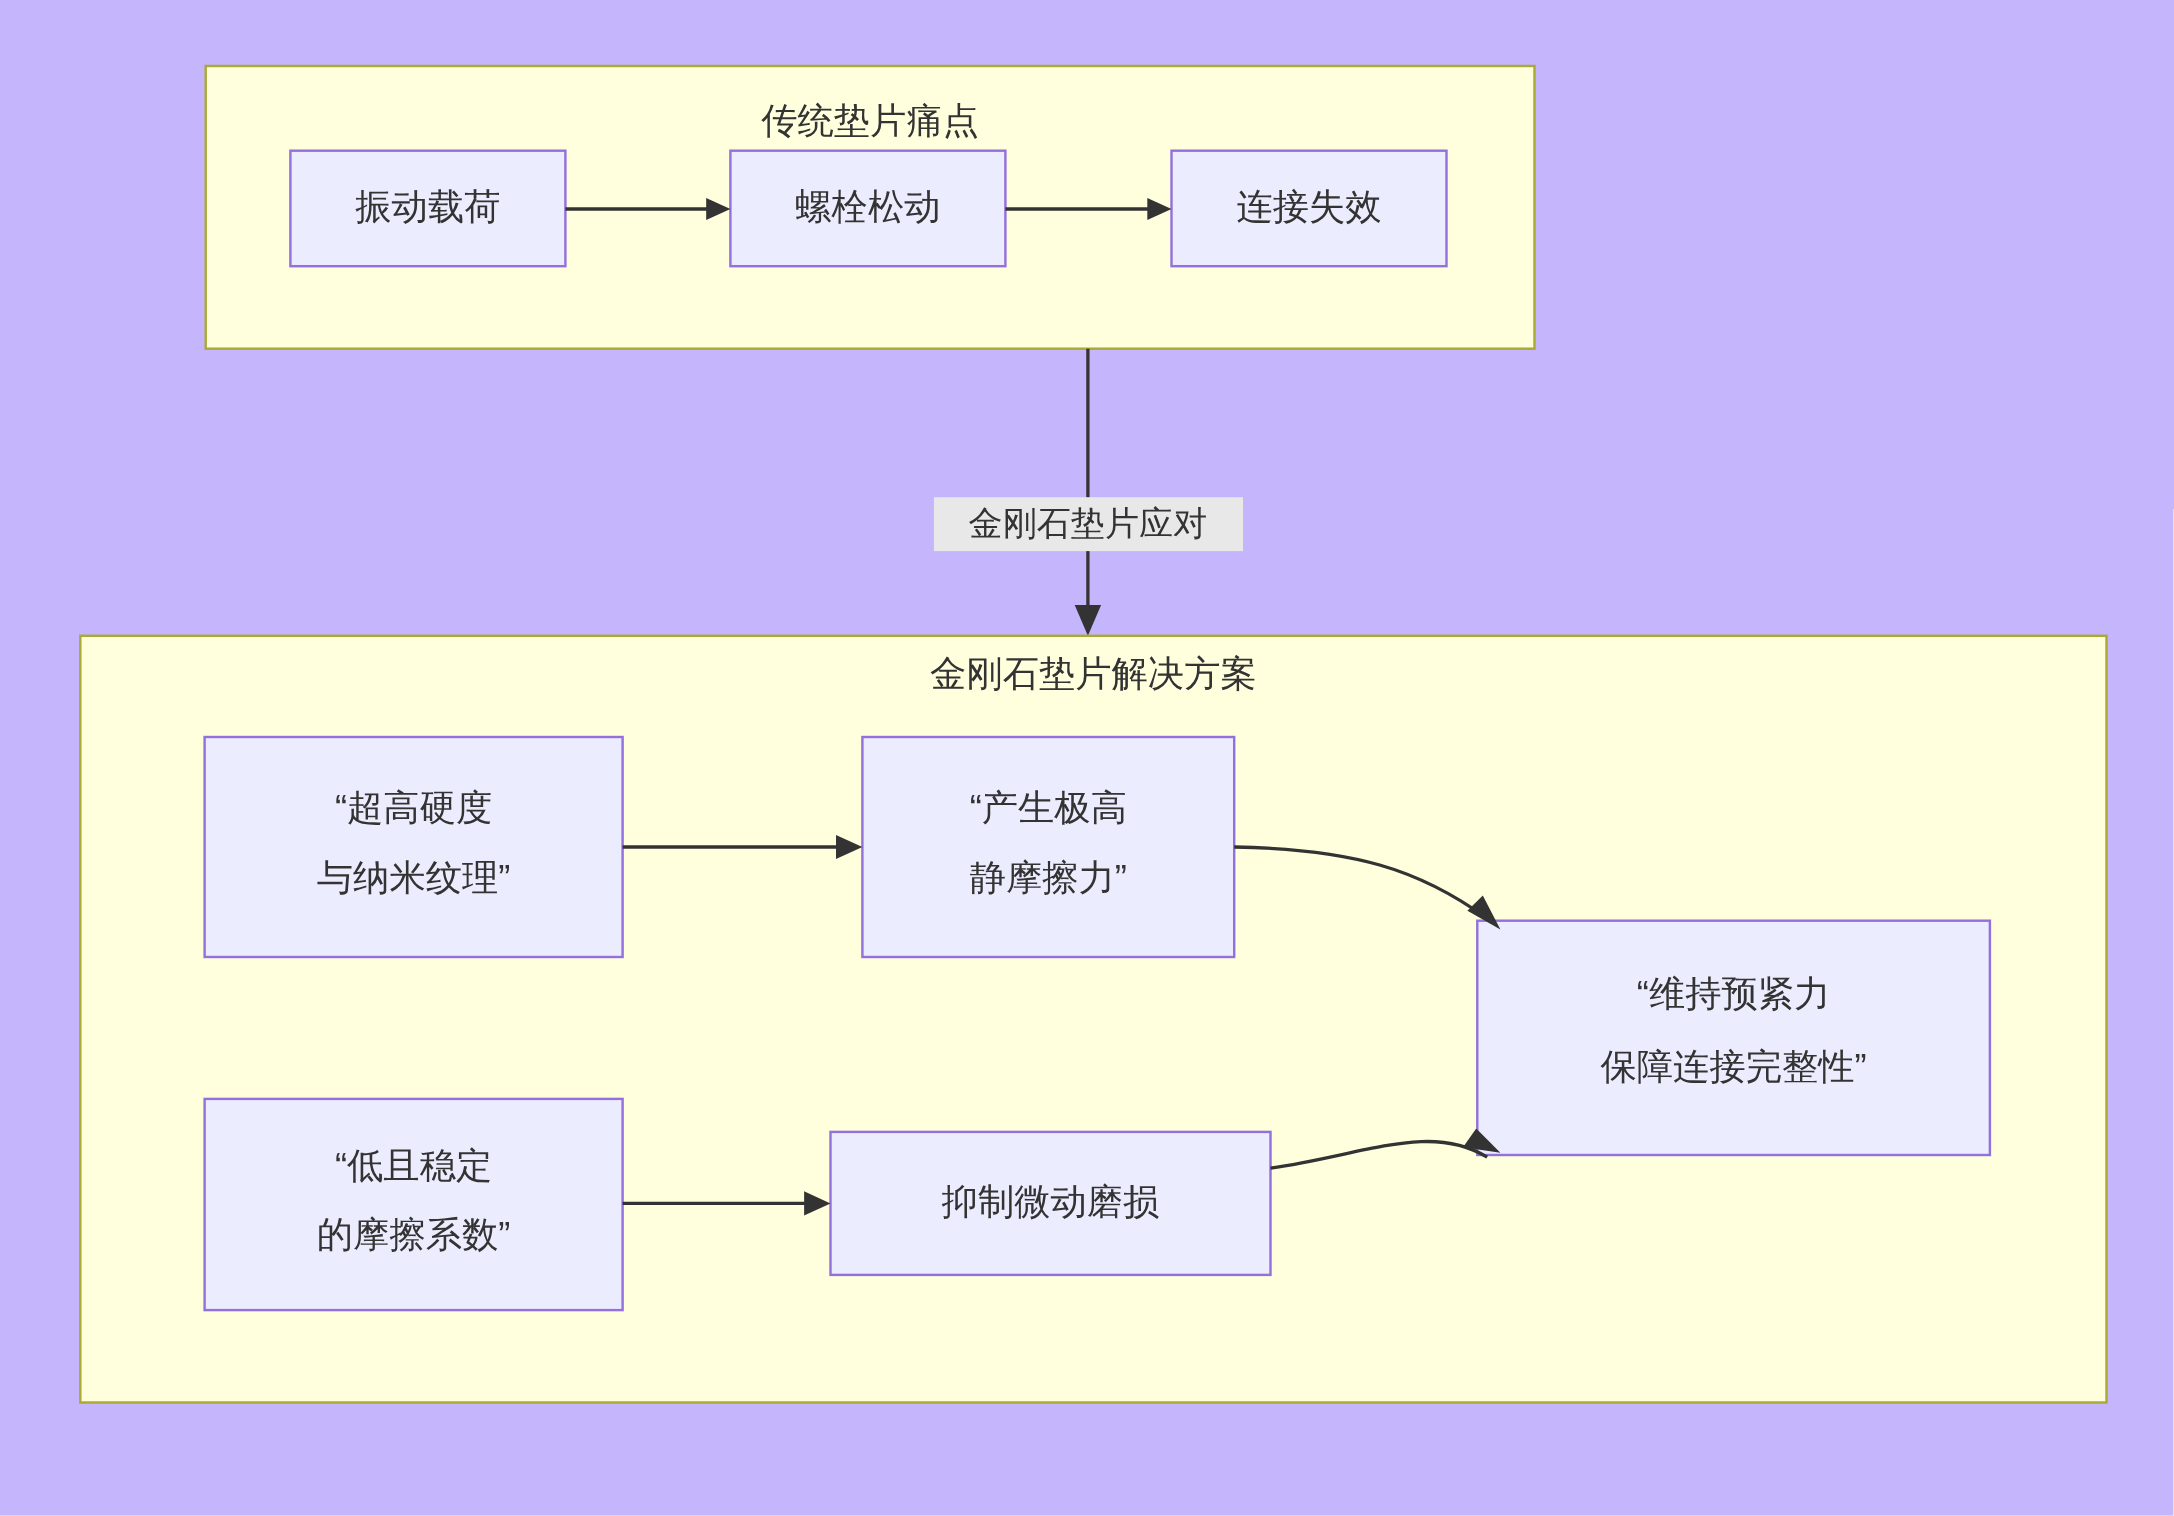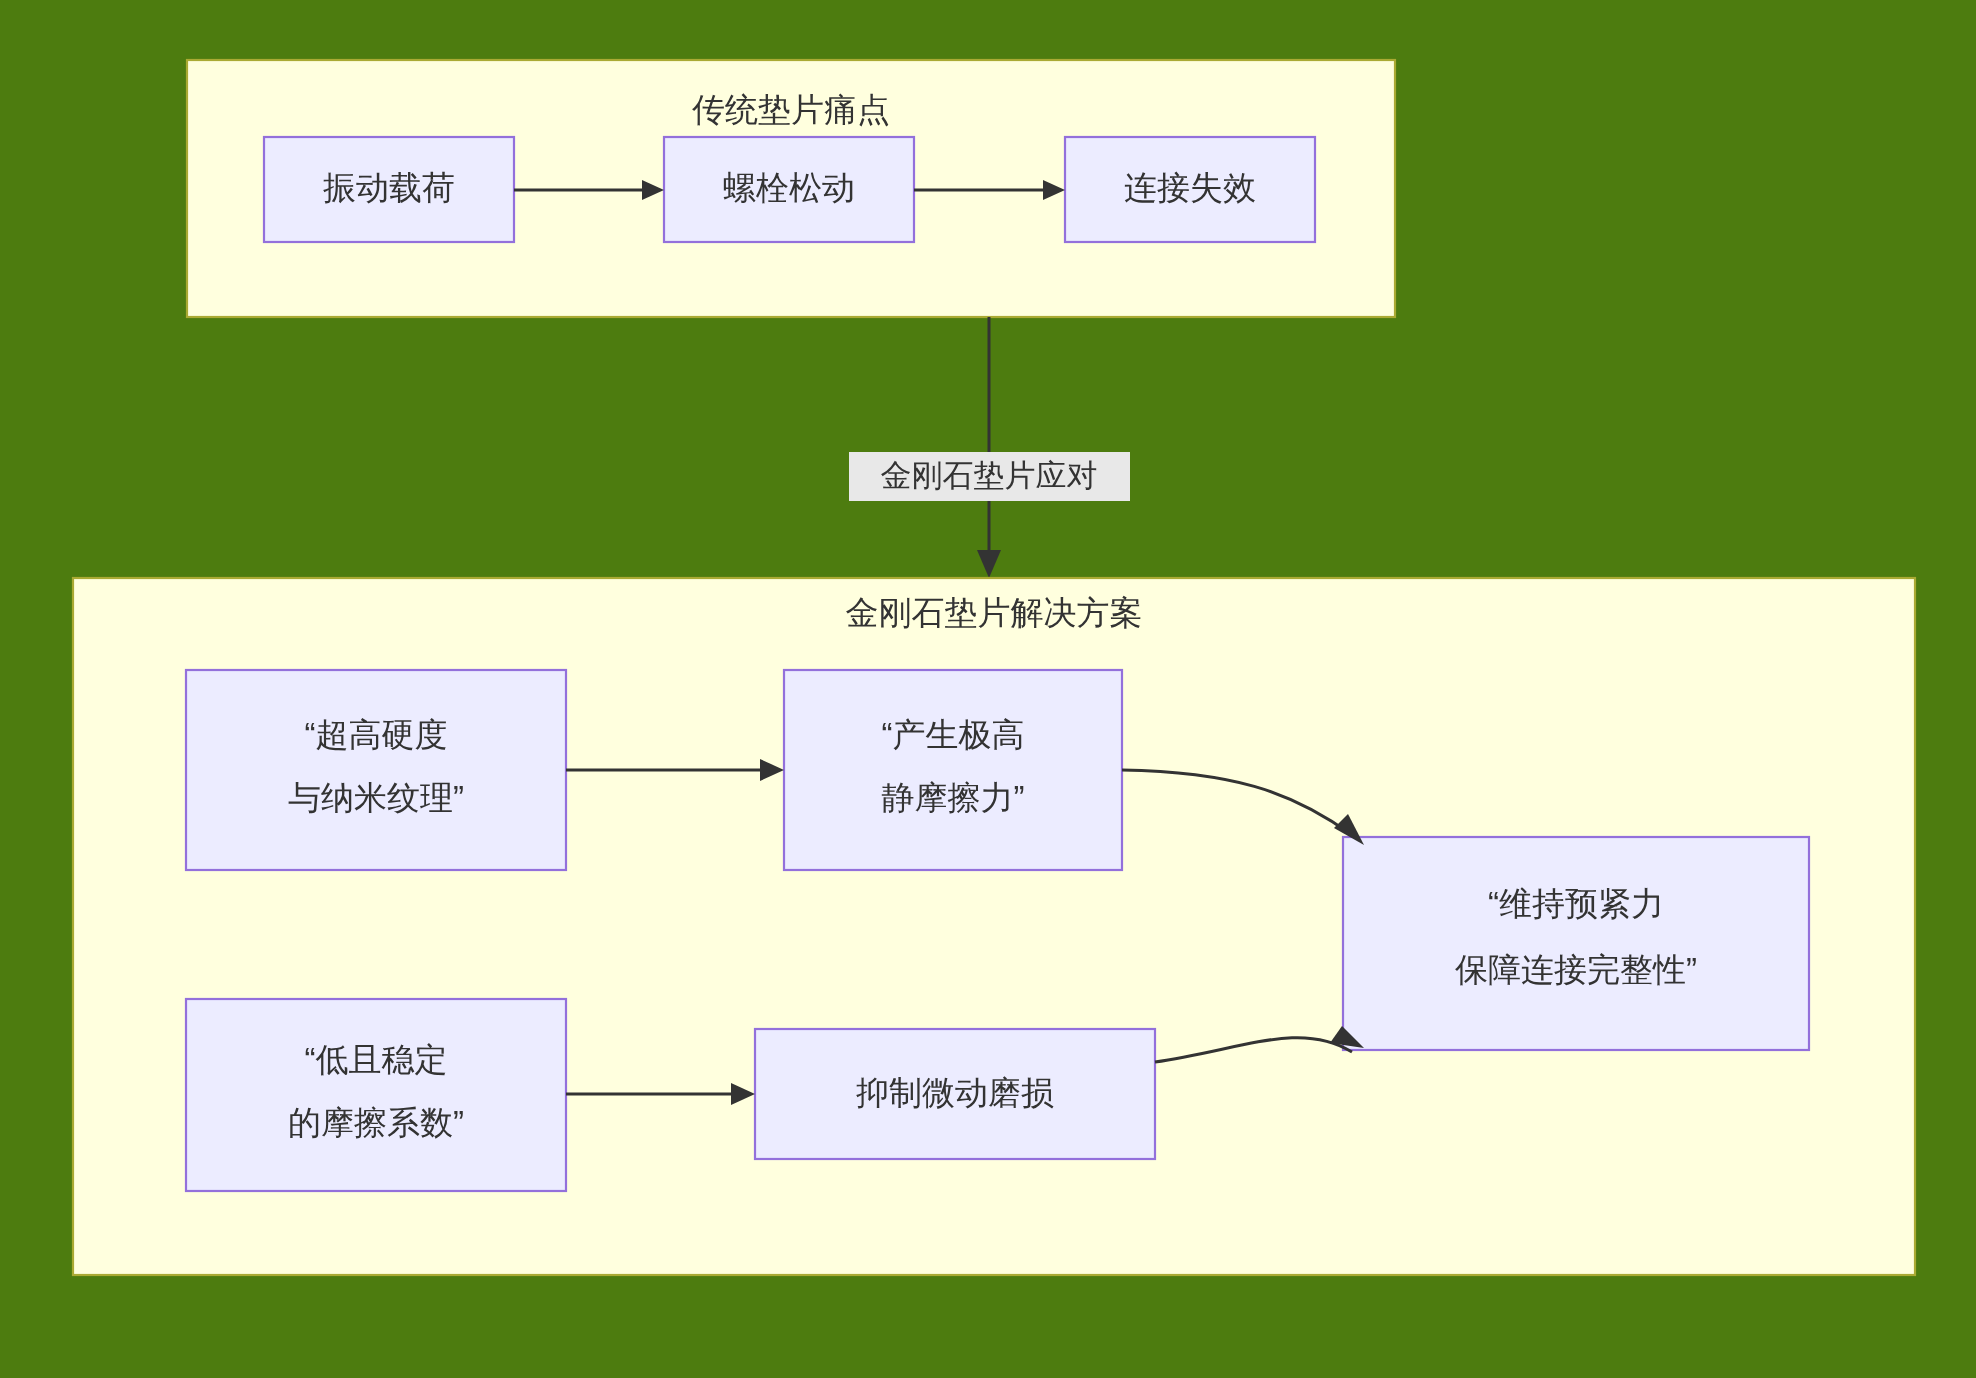--- a/index.html
+++ b/index.html
@@ -11,21 +11,21 @@
   body {
     width: 1976px;
     height: 1378px;
     font-family: "Liberation Sans", "DejaVu Sans", sans-serif;
     overflow: hidden;
   }
   #diagram-root {
     position: relative;
     width: 1976px;
     height: 1378px;
-    background: #4d7c0f;
+    background: #c4b5fd;
   }
   svg.flow {
     position: absolute;
     left: 0;
     top: 0;
     width: 1976px;
     height: 1378px;
     display: block;
   }
   .cluster-rect {

